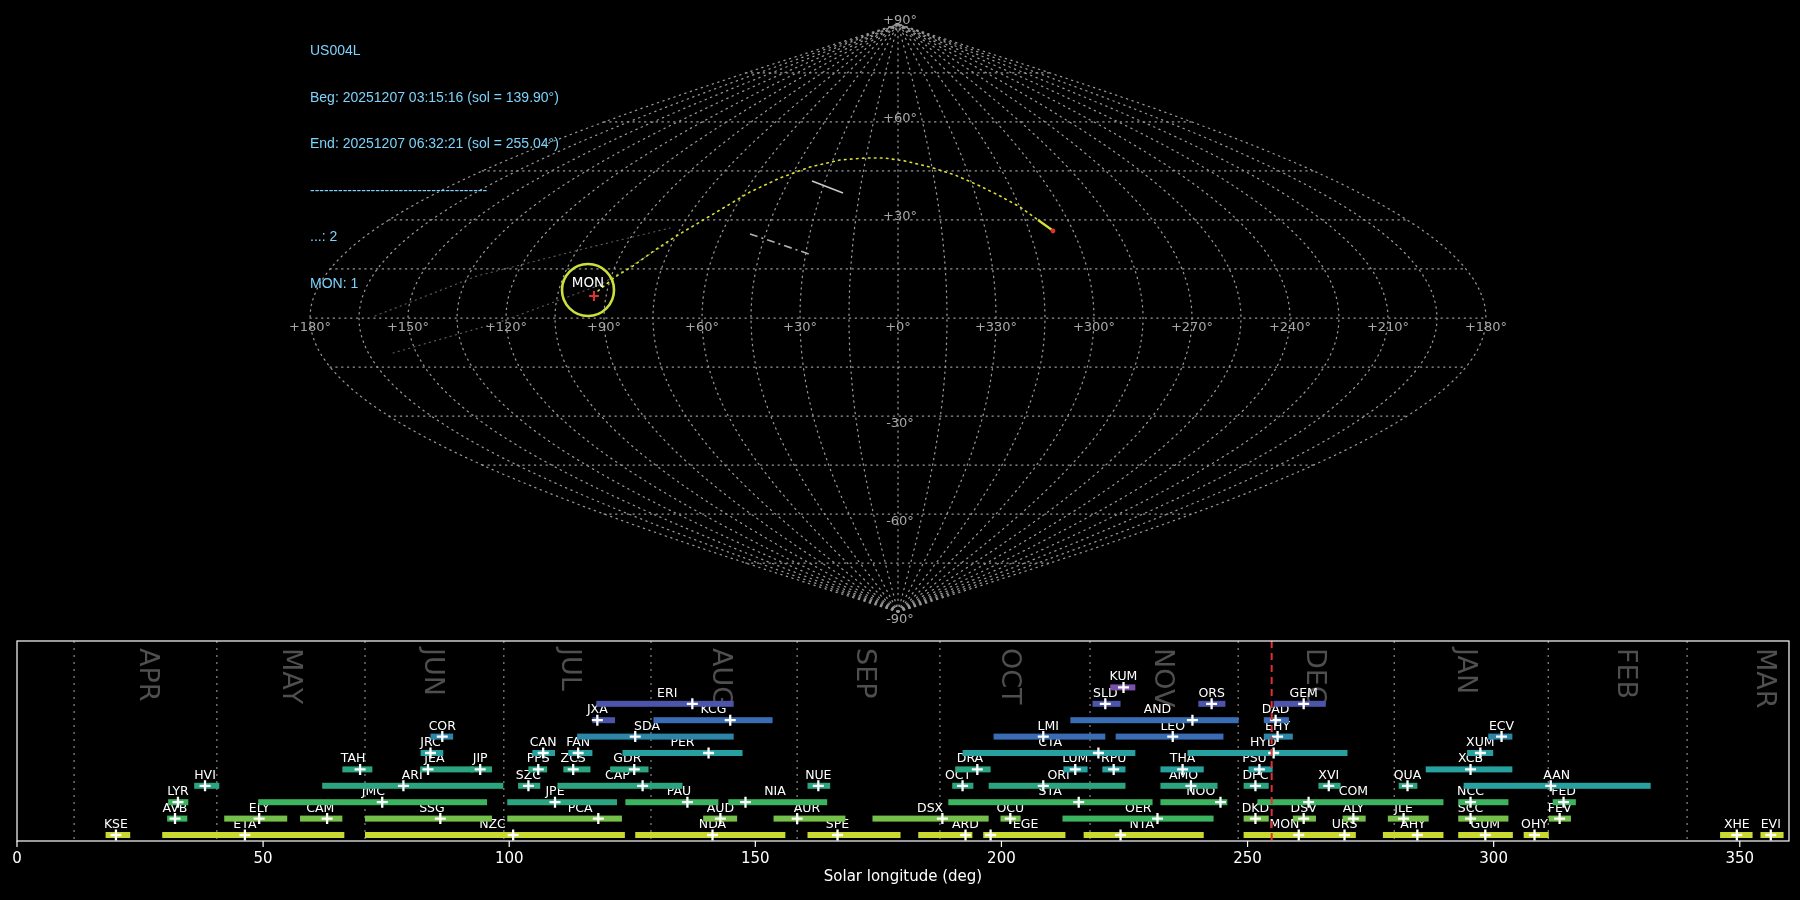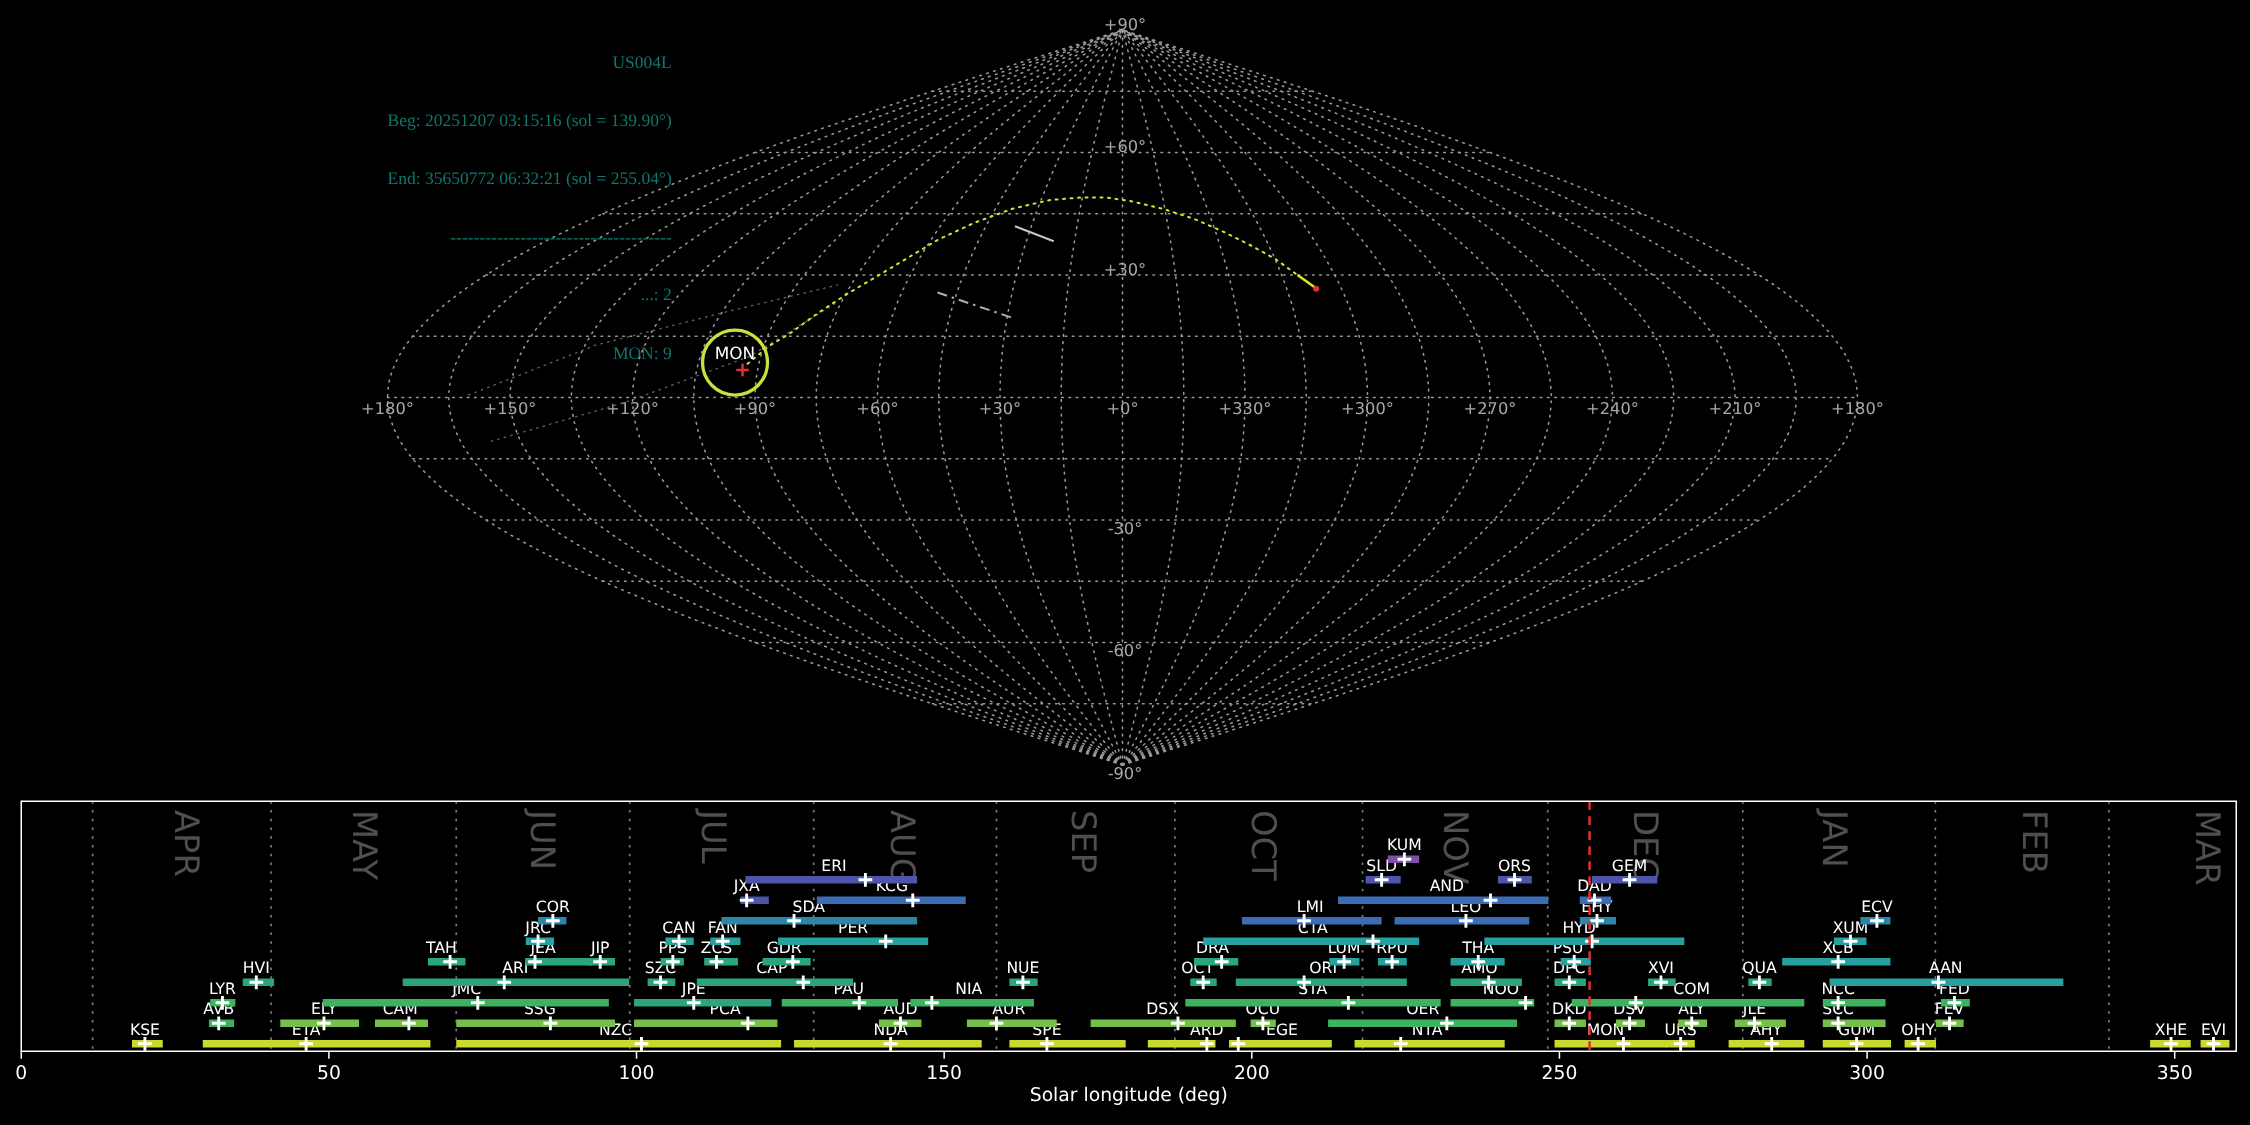--- a/index.html
+++ b/index.html
@@ -1,19 +1,19 @@
 <!DOCTYPE html>
 <html><head>
 <meta charset="utf-8">
 <style>
   html,body{margin:0;padding:0;background:#000;}
   .stage{position:relative;width:1800px;height:900px;background:#000;overflow:hidden;}
   svg text{font-family:"DejaVu Sans", sans-serif;}
-  .header{position:absolute;left:310px;top:12px;color:#0f766e;
-          font-family:Liberation Serif, serif;font-size:14px;line-height:15.5px;white-space:pre;text-align:right;}
+  .header{position:absolute;left:310px;top:12px;color:#7dd3fc;
+          font-family:Liberation Sans, sans-serif;font-size:14px;line-height:15.5px;white-space:pre;}
 </style>
 </head>
 <body>
 
 <div class="stage">
   <svg id="scene" width="1800" height="900">
       <g>
         <polyline points="898.0,612.0 877.5,605.5 857.0,598.9 836.5,592.4 816.2,585.9 795.9,579.3 775.7,572.8 755.7,566.3 735.9,559.7 716.3,553.2 696.9,546.7 677.7,540.1 658.8,533.6 640.2,527.1 621.9,520.5 604.0,514.0 586.4,507.5 569.2,500.9 552.4,494.4 536.0,487.9 520.0,481.3 504.5,474.8 489.5,468.3 475.0,461.7 461.0,455.2 447.6,448.7 434.6,442.1 422.3,435.6 410.5,429.1 399.3,422.5 388.8,416.0 378.8,409.5 369.5,402.9 360.8,396.4 352.8,389.9 345.5,383.3 338.8,376.8 332.8,370.3 327.5,363.7 322.8,357.2 318.9,350.7 315.7,344.1 313.2,337.6 311.4,331.1 310.4,324.5 310.0,318.0 310.4,311.5 311.4,304.9 313.2,298.4 315.7,291.9 318.9,285.3 322.8,278.8 327.5,272.3 332.8,265.7 338.8,259.2 345.5,252.7 352.8,246.1 360.8,239.6 369.5,233.1 378.8,226.5 388.8,220.0 399.3,213.5 410.5,206.9 422.3,200.4 434.6,193.9 447.6,187.3 461.0,180.8 475.0,174.3 489.5,167.7 504.5,161.2 520.0,154.7 536.0,148.1 552.4,141.6 569.2,135.1 586.4,128.5 604.0,122.0 621.9,115.5 640.2,108.9 658.8,102.4 677.7,95.9 696.9,89.3 716.3,82.8 735.9,76.3 755.7,69.7 775.7,63.2 795.9,56.7 816.2,50.1 836.5,43.6 857.0,37.1 877.5,30.5 898.0,24.0" fill="none" stroke="#989898" stroke-width="1.25" stroke-dasharray="1.3 4.5" stroke-linecap="round"></polyline>
         <polyline points="898.0,612.0 879.2,605.5 860.4,598.9 841.7,592.4 823.0,585.9 804.4,579.3 785.9,572.8 767.6,566.3 749.4,559.7 731.4,553.2 713.6,546.7 696.1,540.1 678.8,533.6 661.7,527.1 645.0,520.5 628.5,514.0 612.4,507.5 596.6,500.9 581.2,494.4 566.2,487.9 551.5,481.3 537.3,474.8 523.6,468.3 510.3,461.7 497.4,455.2 485.1,448.7 473.3,442.1 461.9,435.6 451.1,429.1 440.9,422.5 431.2,416.0 422.1,409.5 413.5,402.9 405.6,396.4 398.2,389.9 391.5,383.3 385.4,376.8 379.9,370.3 375.0,363.7 370.8,357.2 367.2,350.7 364.2,344.1 361.9,337.6 360.3,331.1 359.3,324.5 359.0,318.0 359.3,311.5 360.3,304.9 361.9,298.4 364.2,291.9 367.2,285.3 370.8,278.8 375.0,272.3 379.9,265.7 385.4,259.2 391.5,252.7 398.2,246.1 405.6,239.6 413.5,233.1 422.1,226.5 431.2,220.0 440.9,213.5 451.1,206.9 461.9,200.4 473.3,193.9 485.1,187.3 497.4,180.8 510.3,174.3 523.6,167.7 537.3,161.2 551.5,154.7 566.2,148.1 581.2,141.6 596.6,135.1 612.4,128.5 628.5,122.0 645.0,115.5 661.7,108.9 678.8,102.4 696.1,95.9 713.6,89.3 731.4,82.8 749.4,76.3 767.6,69.7 785.9,63.2 804.4,56.7 823.0,50.1 841.7,43.6 860.4,37.1 879.2,30.5 898.0,24.0" fill="none" stroke="#989898" stroke-width="1.25" stroke-dasharray="1.3 4.5" stroke-linecap="round"></polyline>
         <polyline points="898.0,612.0 880.9,605.5 863.8,598.9 846.8,592.4 829.8,585.9 812.9,579.3 796.1,572.8 779.5,566.3 762.9,559.7 746.6,553.2 730.4,546.7 714.4,540.1 698.7,533.6 683.2,527.1 668.0,520.5 653.0,514.0 638.3,507.5 624.0,500.9 610.0,494.4 596.3,487.9 583.0,481.3 570.1,474.8 557.6,468.3 545.5,461.7 533.9,455.2 522.6,448.7 511.9,442.1 501.6,435.6 491.8,429.1 482.5,422.5 473.6,416.0 465.4,409.5 457.6,402.9 450.4,396.4 443.7,389.9 437.5,383.3 432.0,376.8 427.0,370.3 422.6,363.7 418.7,357.2 415.4,350.7 412.8,344.1 410.7,337.6 409.2,331.1 408.3,324.5 408.0,318.0 408.3,311.5 409.2,304.9 410.7,298.4 412.8,291.9 415.4,285.3 418.7,278.8 422.6,272.3 427.0,265.7 432.0,259.2 437.5,252.7 443.7,246.1 450.4,239.6 457.6,233.1 465.4,226.5 473.6,220.0 482.5,213.5 491.8,206.9 501.6,200.4 511.9,193.9 522.6,187.3 533.9,180.8 545.5,174.3 557.6,167.7 570.1,161.2 583.0,154.7 596.3,148.1 610.0,141.6 624.0,135.1 638.3,128.5 653.0,122.0 668.0,115.5 683.2,108.9 698.7,102.4 714.4,95.9 730.4,89.3 746.6,82.8 762.9,76.3 779.5,69.7 796.1,63.2 812.9,56.7 829.8,50.1 846.8,43.6 863.8,37.1 880.9,30.5 898.0,24.0" fill="none" stroke="#989898" stroke-width="1.25" stroke-dasharray="1.3 4.5" stroke-linecap="round"></polyline>
@@ -383,18 +383,18 @@
         <line x1="1493.66" y1="841" x2="1493.66" y2="847" stroke="#ffffff" stroke-width="1.2"></line>
         <text x="1493.66" y="863" text-anchor="middle" font-size="15" fill="#ffffff">300</text>
         <line x1="1739.77" y1="841" x2="1739.77" y2="847" stroke="#ffffff" stroke-width="1.2"></line>
         <text x="1739.77" y="863" text-anchor="middle" font-size="15" fill="#ffffff">350</text>
         <text x="902.996" y="881" text-anchor="middle" font-size="15" fill="#ffffff">Solar longitude (deg)</text>
       </g>
     </svg>
   <div class="header">
     <div>US004L</div>
     <div>Beg: 20251207 03:15:16 (sol = 139.90°)</div>
-    <div>End: 35650772 06:32:21 (sol = 255.04°)</div>
+    <div>End: 20251207 06:32:21 (sol = 255.04°)</div>
     <div>--------------------------------------</div>
     <div>...: 2</div>
-    <div>MON: 9</div>
+    <div>MON: 1</div>
   </div>
 </div>
 
 </body></html>

